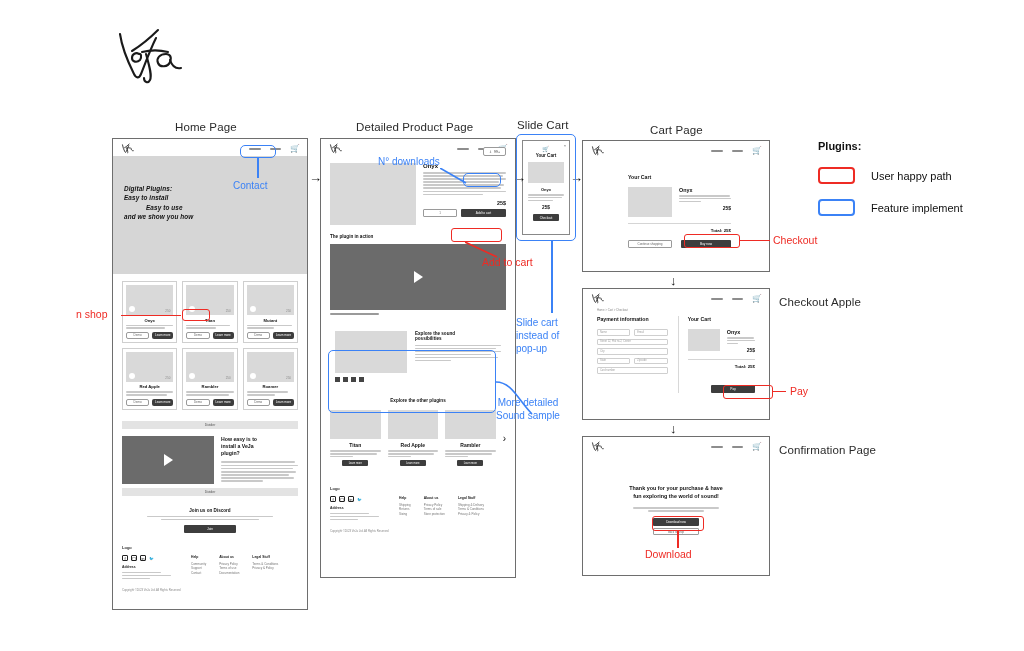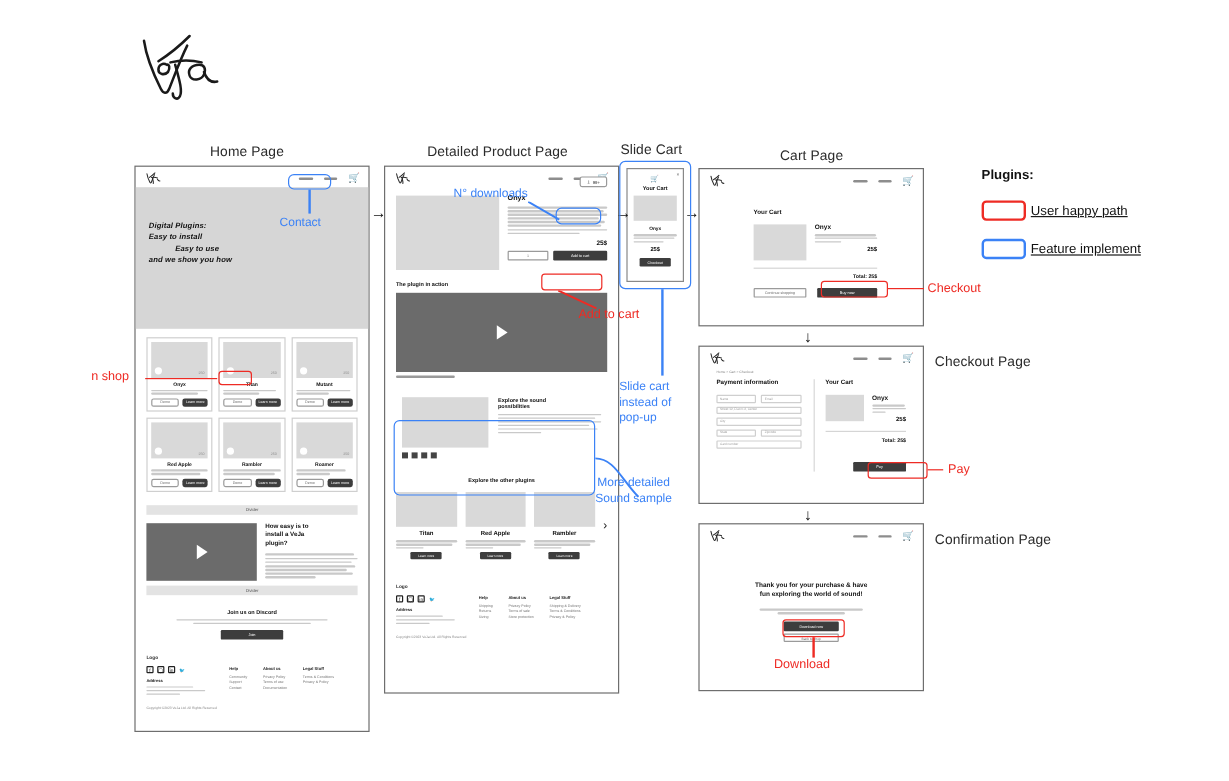--- a/index.html
+++ b/index.html
@@ -265,21 +265,21 @@
   }
   .hl-blue {
     border: 1.6px solid #3b82f6; border-radius: 5px; pointer-events: none;
   }
   .ln-red { background: #ee2b24; }
   .ln-blue { background: #3b82f6; }
 
   
   #legend { left: 818px; top: 140px; width: 190px; }
   #legend-title { font-size: 11px; font-weight: 700; color: #111; }
-  .legend-row { display: flex; align-items: center; gap: 4px; margin-top: 15px; text-decoration: underline; }
+  .legend-row { display: flex; align-items: center; gap: 16px; margin-top: 15px; }
   .swatch { width: 37px; height: 17px; border-radius: 4px; background: #fff; }
   .swatch.red { border: 2px solid #ee2b24; }
   .swatch.blue { border: 2px solid #3b82f6; }
   .legend-label { font-size: 11px; color: #111; }
 
   
   .arrow-r { font-size: 13px; color: #111; }
   .arrow-d { font-size: 13px; color: #111; }
 </style>
 </head>
@@ -296,21 +296,21 @@
       <path d="M60 30 C54 30, 50 34, 52 39 C54 44, 62 43, 64 38 C66 33, 64 30, 60 30"></path>
       <path d="M64 36 C66 42, 70 45, 75 44"></path>
     </g>
   </svg>
 </div>
 
 <div class="abs flow-title" style="left:175px; top:121px;">Home Page</div>
 <div class="abs flow-title" style="left:356px; top:121px;">Detailed Product Page</div>
 <div class="abs flow-title" style="left:517px; top:119px;">Slide Cart</div>
 <div class="abs flow-title" style="left:650px; top:124px;">Cart  Page</div>
-<div class="abs flow-title" style="left:779px; top:296px;">Checkout  Page</div>
+<div class="abs flow-title" style="left:779px; top:296px;">Checkout  Apple</div>
 <div class="abs flow-title" style="left:779px; top:444px;">Confirmation Page</div>
 
 <div class="abs frame" id="home-frame">
   <div class="wf-header">
     <svg class="wf-logo" viewBox="0 0 80 62">
       <g fill="none" stroke="#2a2a2a" stroke-width="5" stroke-linecap="round">
         <path d="M14 10 C16 24, 22 38, 28 50 C31 55, 34 54, 36 48 C40 38, 45 24, 50 14"></path>
         <path d="M52 6 C44 14, 34 22, 26 27"></path>
         <path d="M40 30 C44 44, 46 52, 44 56"></path>
         <path d="M36 28 C46 26, 56 27, 64 30"></path>

